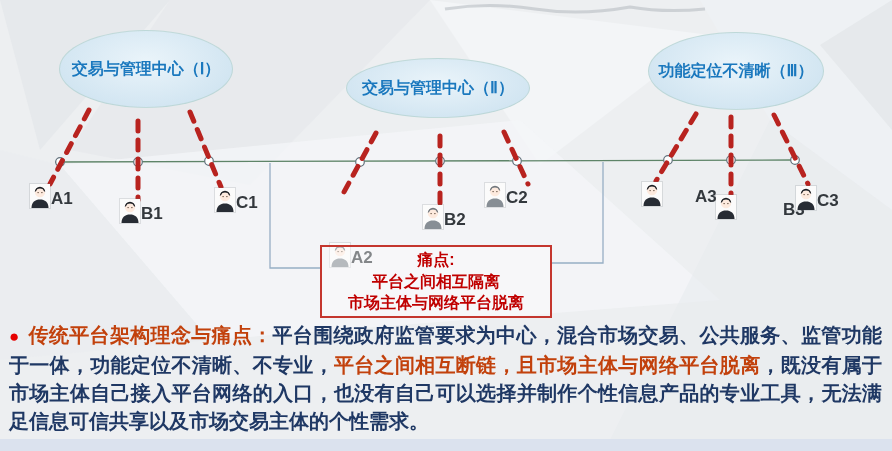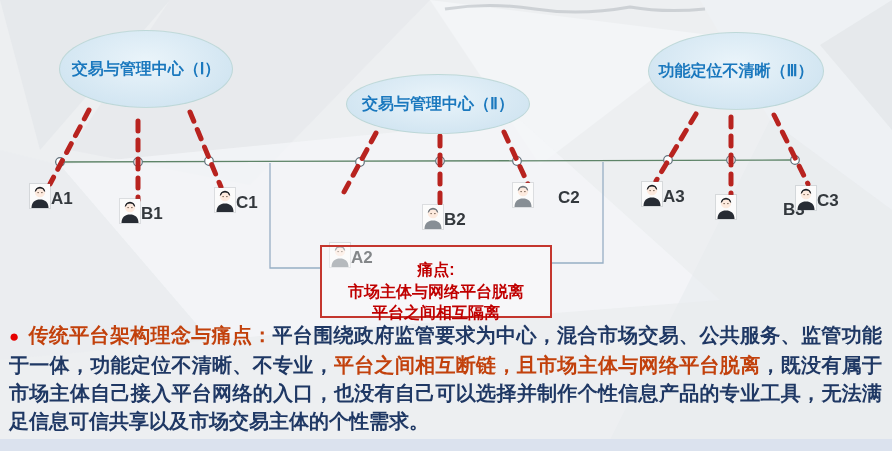--- a/index.html
+++ b/index.html
@@ -10,21 +10,21 @@
   .ellipse{position:absolute;z-index:4;border-radius:50%;
            background:radial-gradient(ellipse at 50% 40%, #eaf4fa 0%, #d3e6f2 70%, #c9dfee 100%);
            border:1px solid rgba(150,190,170,.35);
            display:flex;align-items:center;justify-content:center;}
   .ellipse .elabel{font-weight:bold;font-size:16px;color:#1a78be;white-space:nowrap;}
   .node{position:absolute;z-index:5;display:flex;align-items:flex-start;}
   .node .card{display:inline-flex;background:#fbfbfb;box-shadow:0 0 0 1px rgba(110,116,122,.18);}
   .node .nlabel{font-weight:bold;font-size:17px;color:#33383d;margin-left:1px;margin-top:5px;}
   .painbox{position:absolute;z-index:6;border:2px solid #c4362e;background:rgba(252,252,252,.40);
            text-align:center;color:#c00000;font-weight:bold;box-sizing:border-box;}
-  .painbox .t{font-size:16px;line-height:22px;padding-top:12px;}
+  .painbox .t{font-size:16px;line-height:22px;padding-top:2px;}
   .painbox .l{font-size:16px;line-height:21px;}
   .para{position:absolute;z-index:6;left:0;right:0;top:321px;padding:0 10px 0 9px;
         font-size:20px;line-height:28px;font-weight:bold;color:#1f3864;
         text-align:justify;}
   .para .bullet{color:#e60000;font-size:17px;margin-right:9px;}
   .seg-red{color:#c2410c;}
   .seg-navy{color:#1f3864;}
   .bottom-strip{position:absolute;z-index:2;left:0;right:0;bottom:0;height:12px;background:#dbe2ee;}
 </style>
 </head>
@@ -65,21 +65,21 @@
       <line x1="504" y1="132" x2="528" y2="184" stroke="#b8231f" stroke-width="5" stroke-dasharray="10 9" stroke-linecap="round"></line>
       <line x1="696" y1="114" x2="656" y2="181" stroke="#b8231f" stroke-width="5" stroke-dasharray="10 9" stroke-linecap="round"></line>
       <line x1="731" y1="117" x2="731" y2="195" stroke="#b8231f" stroke-width="5" stroke-dasharray="10 9" stroke-linecap="round"></line>
       <line x1="774" y1="115" x2="808" y2="184" stroke="#b8231f" stroke-width="5" stroke-dasharray="10 9" stroke-linecap="round"></line>
     </svg>
 
   <div id="centers">
       <div class="ellipse" style="left: 59px; top: 30px; width: 172px; height: 76px;">
         <span class="elabel">交易与管理中心（Ⅰ）</span>
       </div>
-      <div class="ellipse" style="left: 346px; top: 74px; width: 182px; height: 58px;">
+      <div class="ellipse" style="left: 346px; top: 58px; width: 182px; height: 58px;">
         <span class="elabel">交易与管理中心（Ⅱ）</span>
       </div>
       <div class="ellipse" style="left: 648px; top: 32px; width: 174px; height: 76px;">
         <span class="elabel">功能定位不清晰（Ⅲ）</span>
       </div>
     </div>
   <div id="nodes">
       <div class="node" style="left: 30px; top: 184px;">
         <span class="card">
           <svg width="20" height="24" viewBox="0 0 20 24">
@@ -133,33 +133,33 @@
           <svg width="20" height="24" viewBox="0 0 20 24">
             <circle cx="10" cy="8" r="5.2" fill="#fdeade"></circle>
             <path d="M4.8 8 A5.2 5.2 0 0 1 15.2 8 L13.9 7.0 A4 3.2 0 0 0 6.1 7.0 Z" fill="#70777e"></path>
             <circle cx="8.1" cy="8.6" r="0.7" fill="#54402f"></circle>
             <circle cx="11.9" cy="8.6" r="0.7" fill="#54402f"></circle>
             <path d="M1.5 24 C1.5 18 5.1 15.4 10 15.4 C14.9 15.4 18.5 18 18.5 24 Z" fill="#878e95"></path>
           </svg>
         </span>
         <span class="nlabel">B2</span>
       </div>
-      <div class="node" style="left: 513px; top: 183px; gap: 24px;">
+      <div class="node" style="left: 485px; top: 183px;">
         <span class="card">
           <svg width="20" height="24" viewBox="0 0 20 24">
             <circle cx="10" cy="8" r="5.2" fill="#fdeade"></circle>
             <path d="M4.8 8 A5.2 5.2 0 0 1 15.2 8 L13.9 7.0 A4 3.2 0 0 0 6.1 7.0 Z" fill="#70777e"></path>
             <circle cx="8.1" cy="8.6" r="0.7" fill="#54402f"></circle>
             <circle cx="11.9" cy="8.6" r="0.7" fill="#54402f"></circle>
             <path d="M1.5 24 C1.5 18 5.1 15.4 10 15.4 C14.9 15.4 18.5 18 18.5 24 Z" fill="#878e95"></path>
           </svg>
         </span>
         <span class="nlabel">C2</span>
       </div>
-      <div class="node" style="left: 642px; top: 182px;">
+      <div class="node" style="left: 642px; top: 182px; gap: 32px;">
         <span class="card">
           <svg width="20" height="24" viewBox="0 0 20 24">
             <circle cx="10" cy="8" r="5.2" fill="#fdeade"></circle>
             <path d="M4.8 8 A5.2 5.2 0 0 1 15.2 8 L13.9 7.0 A4 3.2 0 0 0 6.1 7.0 Z" fill="#1c2026"></path>
             <circle cx="8.1" cy="8.6" r="0.7" fill="#54402f"></circle>
             <circle cx="11.9" cy="8.6" r="0.7" fill="#54402f"></circle>
             <path d="M1.5 24 C1.5 18 5.1 15.4 10 15.4 C14.9 15.4 18.5 18 18.5 24 Z" fill="#272c34"></path>
           </svg>
         </span>
         <span class="nlabel">A3</span>
@@ -185,20 +185,20 @@
             <circle cx="11.9" cy="8.6" r="0.7" fill="#54402f"></circle>
             <path d="M1.5 24 C1.5 18 5.1 15.4 10 15.4 C14.9 15.4 18.5 18 18.5 24 Z" fill="#272c34"></path>
           </svg>
         </span>
         <span class="nlabel">C3</span>
       </div>
     </div>
 
   <div class="painbox" id="painbox" style="left: 320px; top: 245px; width: 232px; height: 73px;">
     <div class="t">痛点:</div>
+    <div class="l">平台之间相互隔离</div>
     <div class="l">市场主体与网络平台脱离</div>
-    <div class="l">平台之间相互隔离</div>
   </div>
 
   <div class="para" id="para"><span class="bullet">●</span><span id="segments"><span class="seg-red">传统平台架构理念与痛点：</span><span class="seg-navy">平台围绕政府监管要求为中心，混合市场交易、公共服务、监管功能于一体，功能定位不清晰、不专业，</span><span class="seg-red">平台之间相互断链，且市场主体与网络平台脱离</span><span class="seg-navy">，既没有属于市场主体自己接入平台网络的入口，也没有自己可以选择并制作个性信息产品的专业工具，无法满足信息可信共享以及市场交易主体的个性需求。</span></span></div>
 
   <div class="bottom-strip"></div>
 </div>
 
 </body></html>

